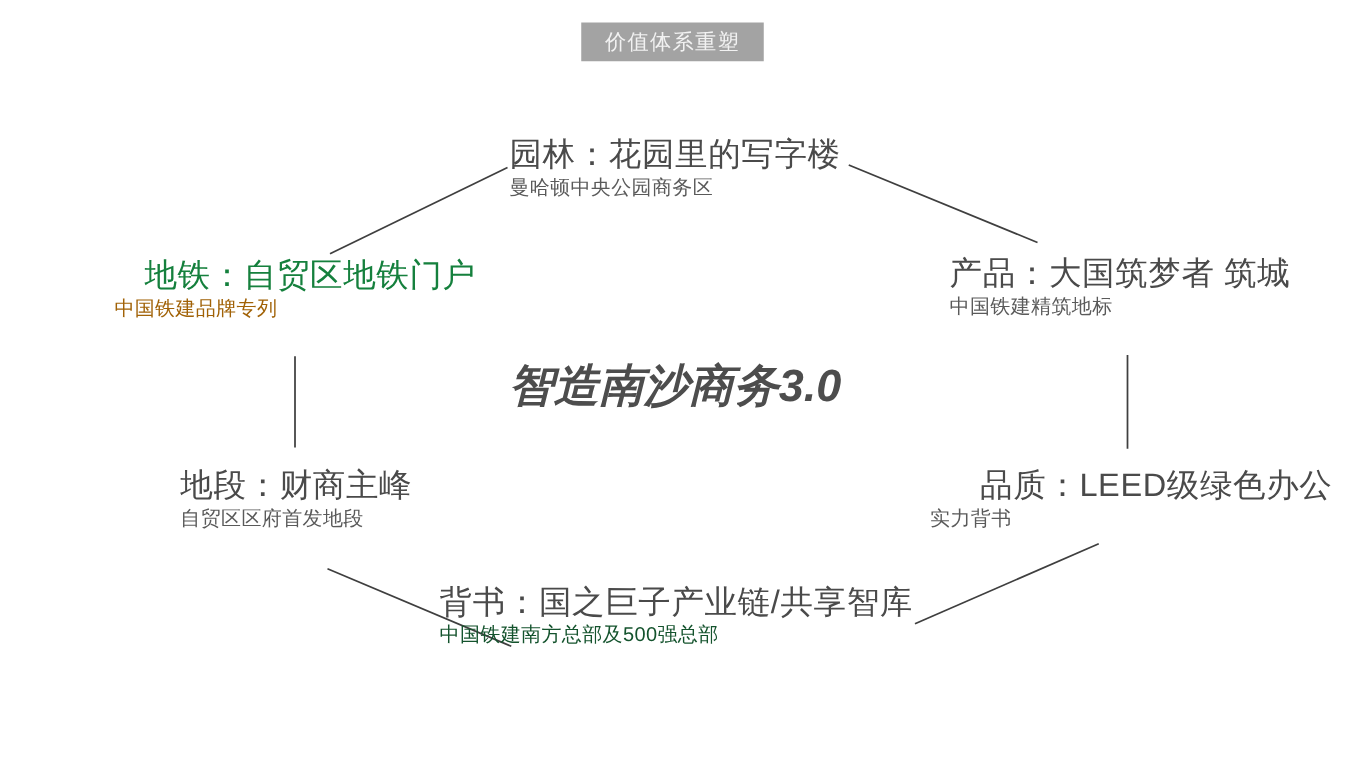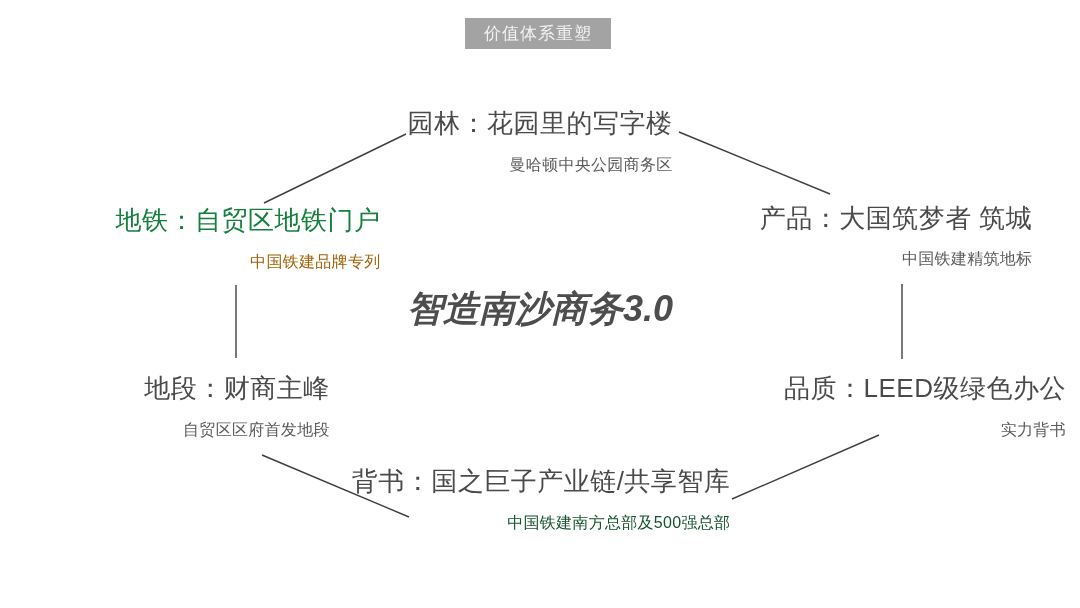--- a/index.html
+++ b/index.html
@@ -42,34 +42,34 @@
     font-size: 17px;
     letter-spacing: 1px;
     color: #f2f2f2;
     line-height: 1;
     white-space: nowrap;
   }
 
   
   .node {
     position: absolute;
-    text-align: right;
+    text-align: left;
     white-space: nowrap;
   }
   .node-title {
     font-size: 26px;
     color: #4a4a4a;
     line-height: 1.22;
     letter-spacing: 0.5px;
   }
   .node-sub {
     font-size: 16px;
     color: #5a5a5a;
     line-height: 1.3;
-    margin-top: 15px;
+    margin-top: 1px;
     letter-spacing: 0.3px;
   }
 
   .node-top      { left: 540px; top: 108px; transform: translateX(-50%); }
   .node-left     { left: 236px; top: 205px; transform: translateX(-50%); }
   .node-right    { left: 896px; top: 203px; transform: translateX(-50%); }
   .node-botleft  { left: 237px; top: 373px; transform: translateX(-50%); }
   .node-botright { left: 905px; top: 373px; transform: translateX(-50%); }
   .node-bottom   { left: 541px; top: 466px; transform: translateX(-50%); }
 

